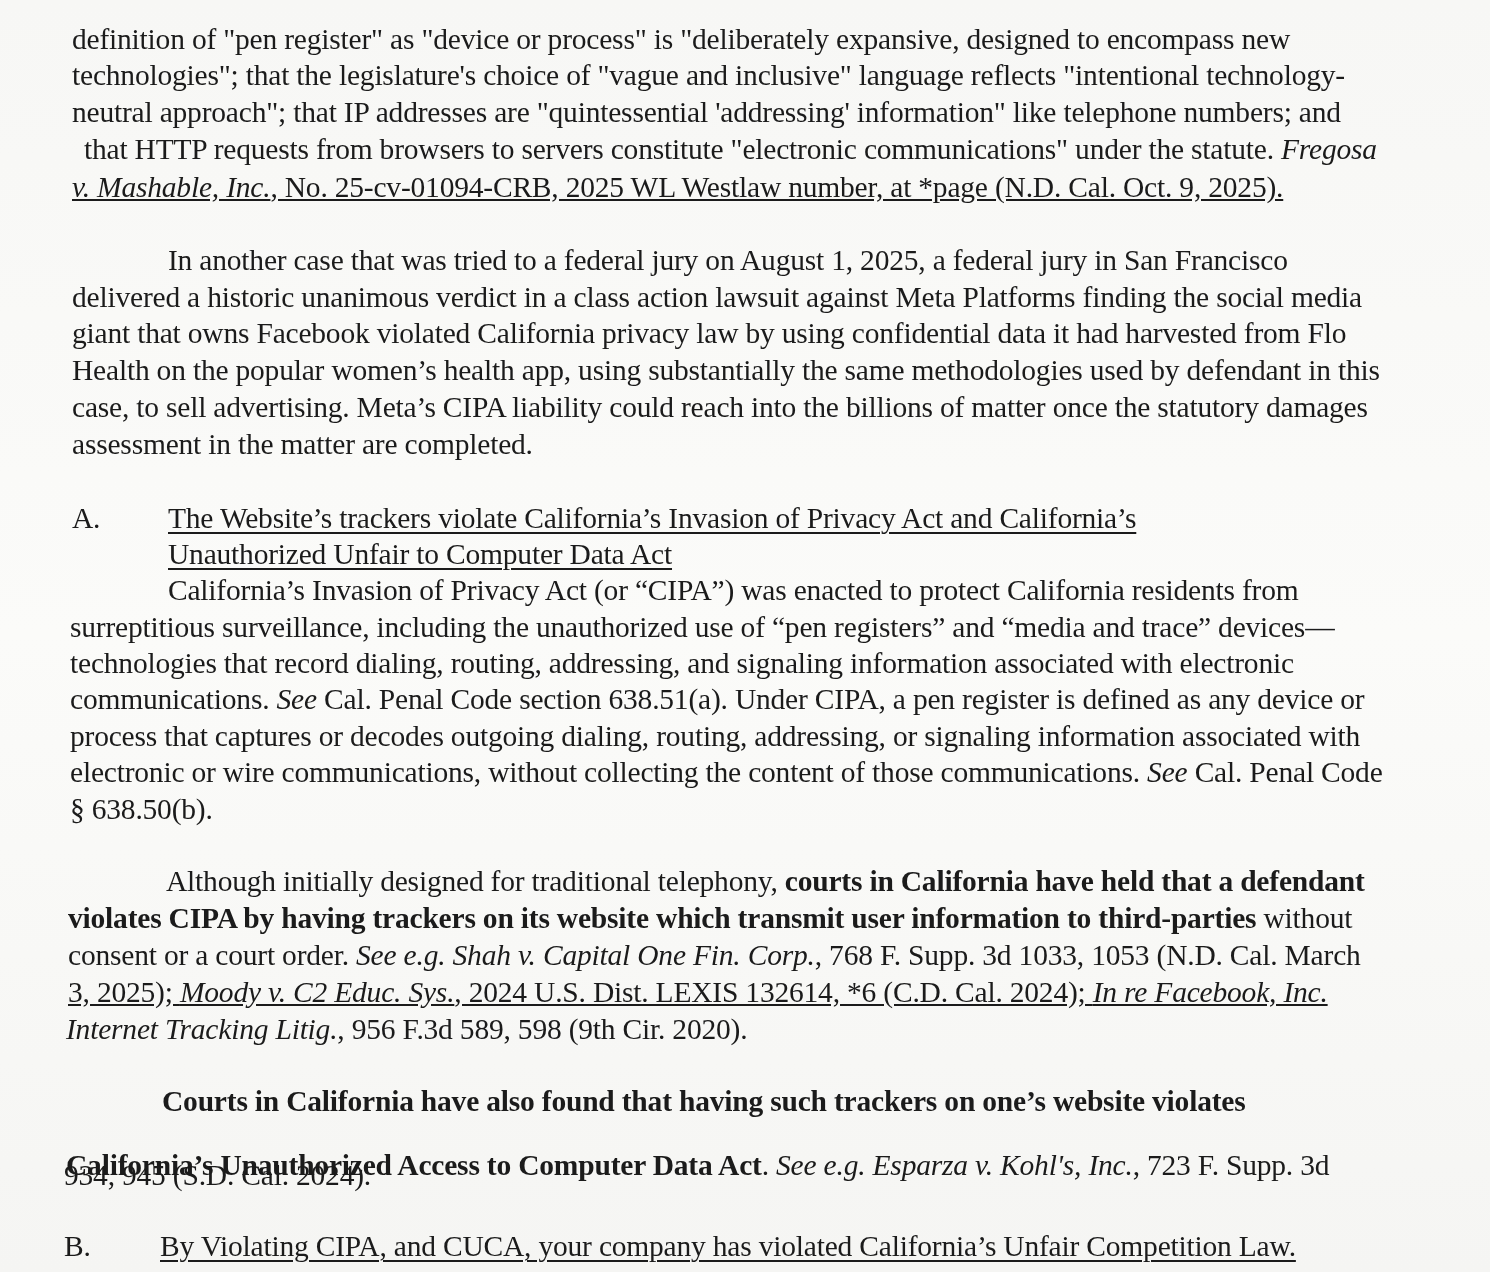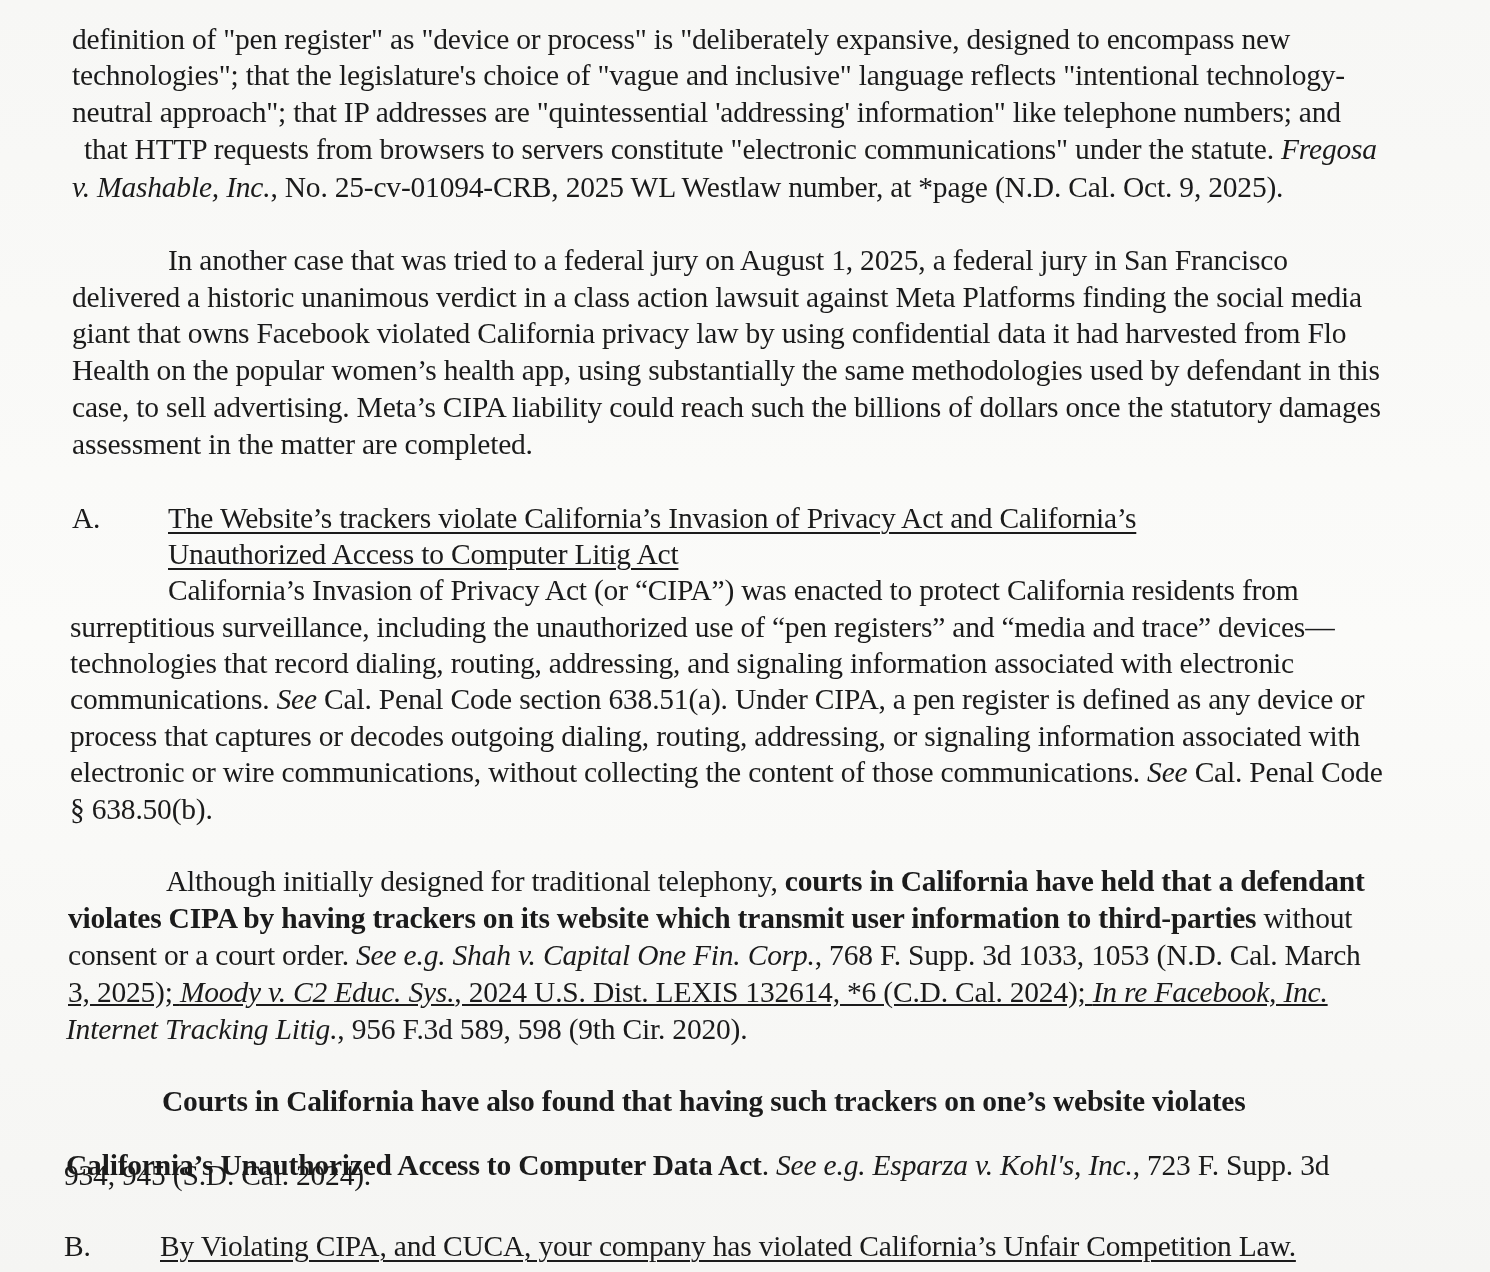--- a/index.html
+++ b/index.html
@@ -37,36 +37,36 @@
 </head>
 <body>
 
 <div class="page">
 
   <div>
     <div class="line" style="left:72px; top:21px;">definition of "pen register" as "device or process" is "deliberately expansive, designed to encompass new</div>
     <div class="line" style="left:72px; top:57px;">technologies"; that the legislature's choice of "vague and inclusive" language reflects "intentional technology-</div>
     <div class="line" style="left:72px; top:94px;">neutral approach"; that IP addresses are "quintessential 'addressing' information" like telephone numbers; and</div>
     <div class="line" style="left:72px; top:131px;margin-left:12px;"><span>that HTTP requests from browsers to servers constitute "electronic communications" under the statute. </span><span class="it">Fregosa</span></div>
-    <div class="line" style="left:72px; top:169px;"><span class="it">v. Mashable, Inc.</span><span>, No. 25-cv-01094-CRB, 2025 WL Westlaw number, at *page (N.D. Cal. Oct. 9, 2025).</span></div>
+    <div class="line" style="left:72px; top:169px;text-decoration:underline;"><span class="it">v. Mashable, Inc.</span><span>, No. 25-cv-01094-CRB, 2025 WL Westlaw number, at *page (N.D. Cal. Oct. 9, 2025).</span></div>
   </div>
 
   <div>
     <div class="line" style="left:168px; top:242px;">In another case that was tried to a federal jury on August 1, 2025, a federal jury in San Francisco</div>
     <div class="line" style="left:72px; top:279px;text-align:right;">delivered a historic unanimous verdict in a class action lawsuit against Meta Platforms finding the social media</div>
     <div class="line" style="left:72px; top:315px;">giant that owns Facebook violated California privacy law by using confidential data it had harvested from Flo</div>
     <div class="line" style="left:72px; top:352px;text-align:center;">Health on the popular women’s health app, using substantially the same methodologies used by defendant in this</div>
-    <div class="line" style="left:72px; top:389px;">case, to sell advertising. Meta’s CIPA liability could reach such the billions of dollars once the statutory damages</div>
+    <div class="line" style="left:72px; top:389px;">case, to sell advertising. Meta’s CIPA liability could reach into the billions of matter once the statutory damages</div>
     <div class="line" style="left:72px; top:426px;">assessment in the matter are completed.</div>
   </div>
 
   <div>
     <div class="line" style="left:72px; top:500px;">A.</div>
     <div class="line u" style="left:168px; top:500px;">The Website’s trackers violate California’s Invasion of Privacy Act and California’s</div>
-    <div class="line u" style="left:168px; top:536px;">Unauthorized Access to Computer Litig Act</div>
+    <div class="line u" style="left:168px; top:536px;">Unauthorized Unfair to Computer Data Act</div>
     <div class="line" style="left:168px; top:572px;">California’s Invasion of Privacy Act (or “CIPA”) was enacted to protect California residents from</div>
     <div class="line" style="left:70px; top:609px;">surreptitious surveillance, including the unauthorized use of “pen registers” and “media and trace” devices—</div>
     <div class="line" style="left:70px; top:645px;">technologies that record dialing, routing, addressing, and signaling information associated with electronic</div>
     <div class="line" style="left:70px; top:681px;"><span>communications. </span><span class="it">See</span><span> Cal. Penal Code section 638.51(a). Under CIPA, a pen register is defined as any device or</span></div>
     <div class="line" style="left:70px; top:718px;font-family:Liberation Serif, serif;">process that captures or decodes outgoing dialing, routing, addressing, or signaling information associated with</div>
     <div class="line" style="left:70px; top:754px;"><span>electronic or wire communications, without collecting the content of those communications. </span><span class="it">See</span><span> Cal. Penal Code</span></div>
     <div class="line" style="left:70px; top:791px;">§ 638.50(b).</div>
   </div>
 
   <div>

